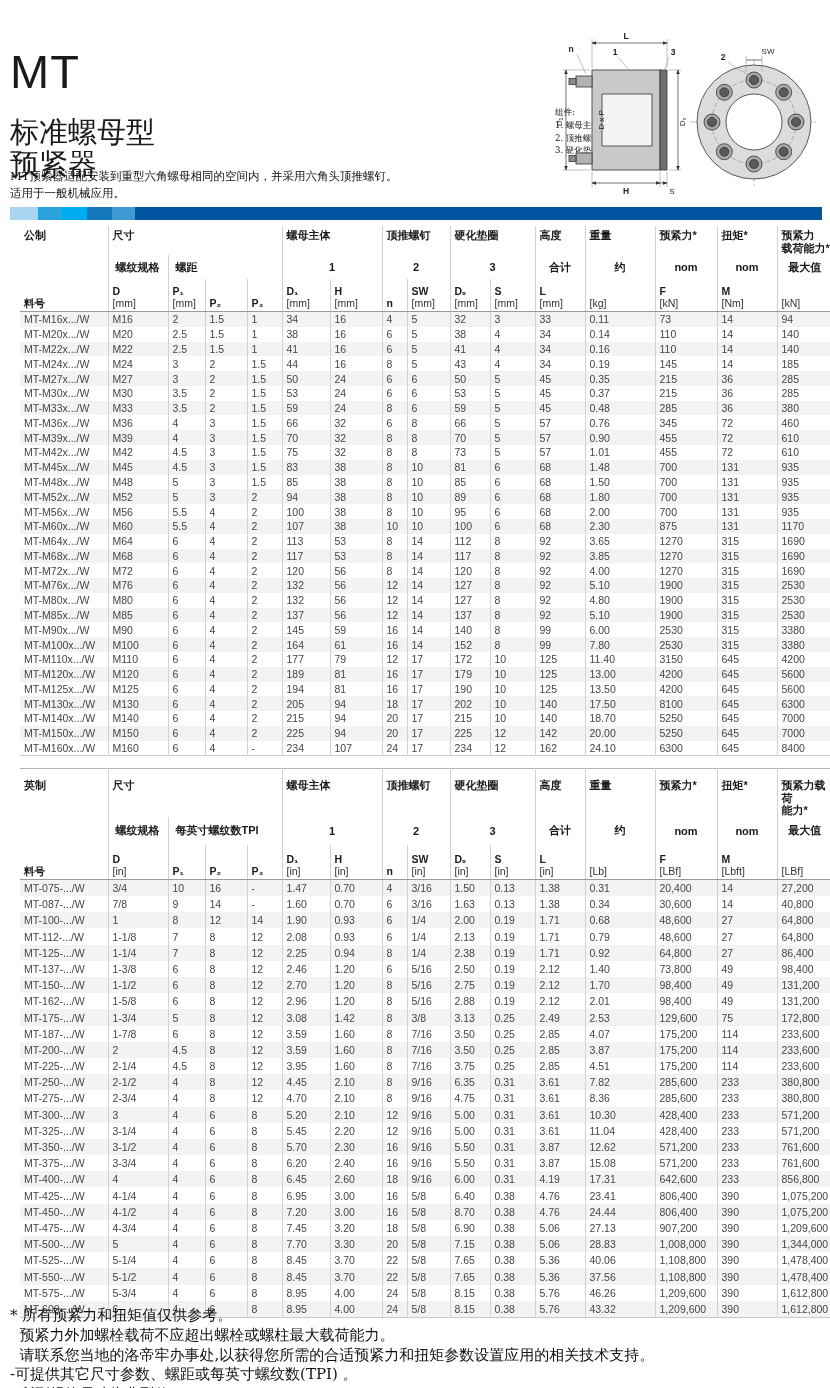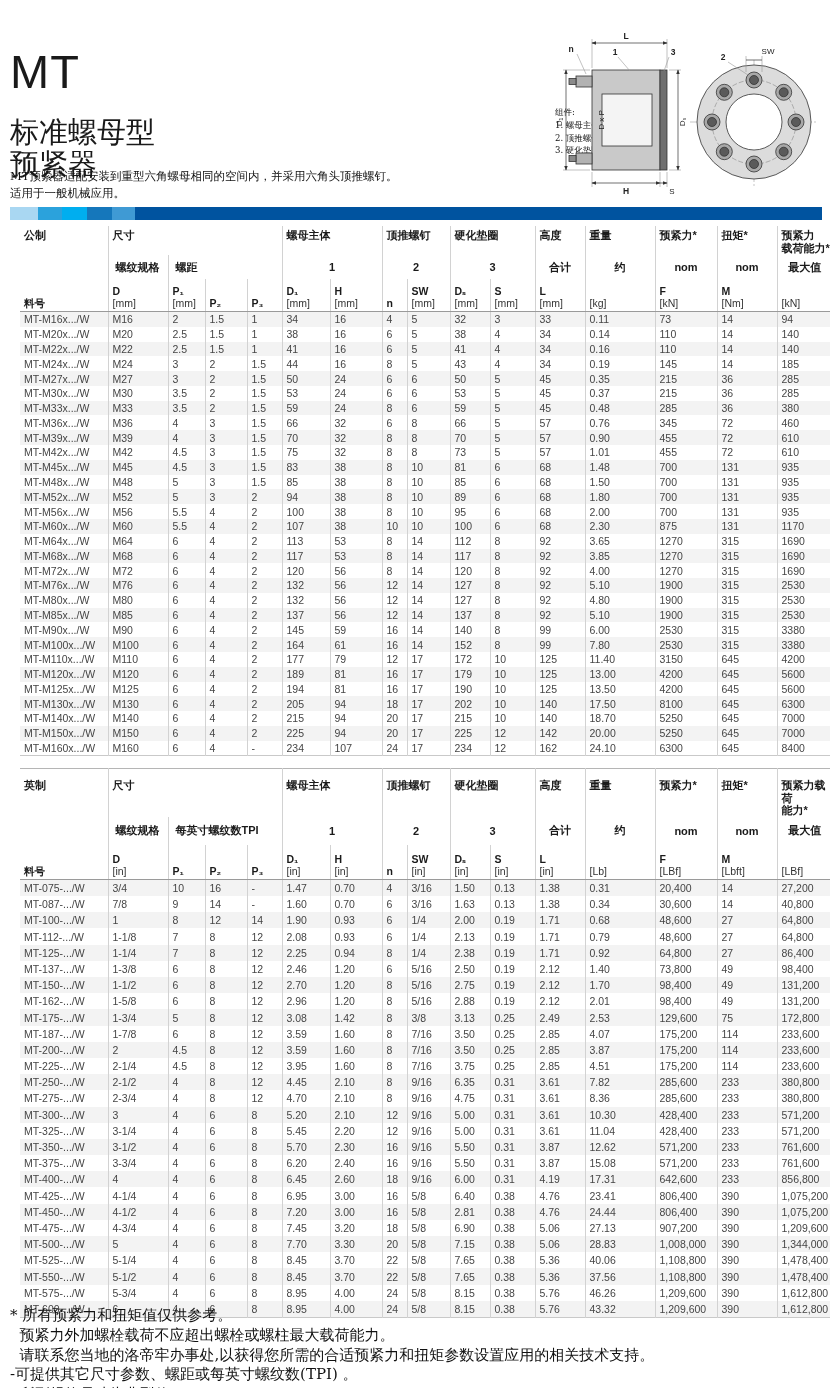--- a/index.html
+++ b/index.html
@@ -1329,21 +1329,21 @@
         <tr>
           <td class="pn">MT-450-.../W</td>
           <td>4-1/2</td>
           <td>4</td>
           <td>6</td>
           <td>8</td>
           <td>7.20</td>
           <td>3.00</td>
           <td>16</td>
           <td>5/8</td>
-          <td>2.81</td>
+          <td>8.70</td>
           <td>0.38</td>
           <td>4.76</td>
           <td>24.44</td>
           <td>806,400</td>
           <td>390</td>
           <td>1,075,200</td>
         </tr>
         <tr>
           <td class="pn">MT-475-.../W</td>
           <td>4-3/4</td>

